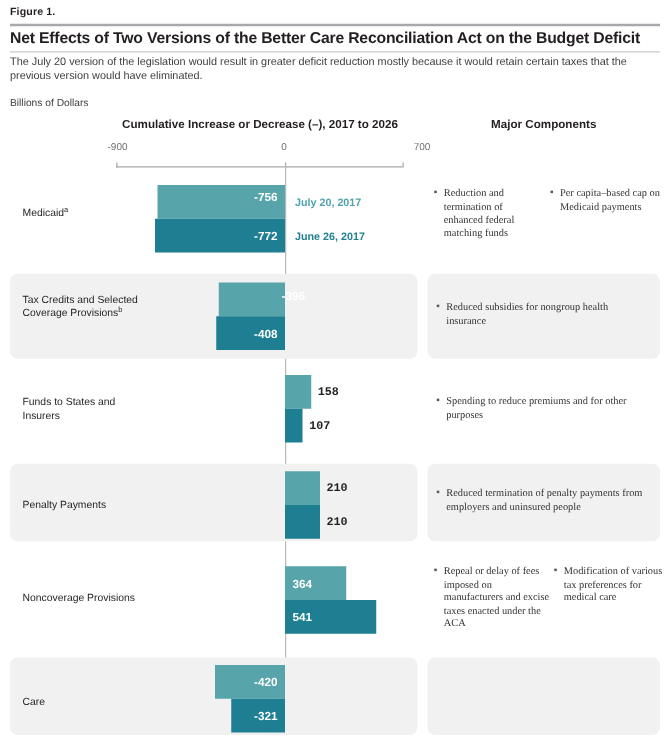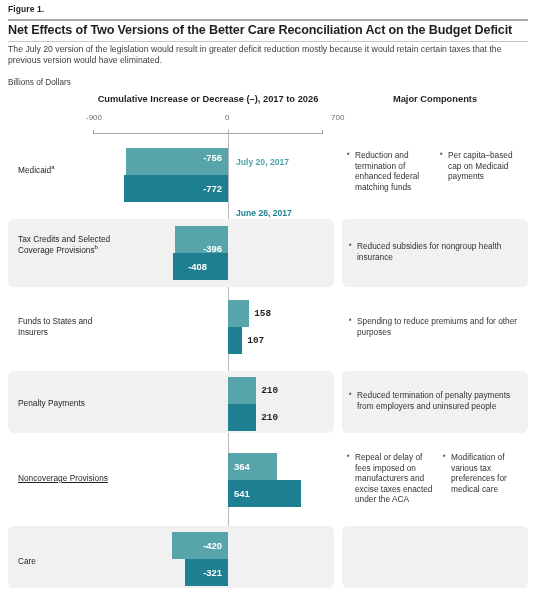--- a/index.html
+++ b/index.html
@@ -45,21 +45,21 @@
   .val.outside{color:#231f20;font-family:Liberation Mono, monospace;}
 
   
   .legend{position:absolute;font-size:8.6px;font-weight:bold;white-space:nowrap;}
   .legend.j20{color:#4ea3ab;}
   .legend.j26{color:#1d7f91;}
 
   
   .comp{position:absolute;font-size:8.3px;color:#333333;line-height:10.6px;}
   .comp .bullet{position:absolute;left:0;top:-1px;font-size:8px;color:#555;}
-  .comp .txt{display:block;padding-left:8px;}
+  .comp .txt{display:block;padding-left:8px;font-family:Liberation Serif, serif;}
 </style>
 </head>
 <body>
 
 <div class="wrap">
 
   <div class="fig-num">Figure 1.</div>
   <div class="rule-top"></div>
   <div class="fig-title">Net Effects of Two Versions of the Better Care Reconciliation Act on the Budget Deficit</div>
   <div class="rule-bot"></div>
@@ -82,38 +82,38 @@
   <div class="zero-line"></div>
 
   <div id="rows-host">
       <div class="row" style="top: 140px; height: 75px;">
         <div class="rowlabel" style="top: 25px;">Medicaid<sup>a</sup></div>
         <div class="bar j20" style="left: 126.48px; width: 101.52px; top: 8px;"></div>
         <div class="val inside" style="top: 4px; left: 126.48px; width: 95.52px; text-align: right;">-756</div>
         <div class="bar j26" style="left: 124.331px; width: 103.669px; top: 35px;"></div>
         <div class="val inside" style="top: 35px; left: 124.331px; width: 97.6686px; text-align: right;">-772</div>
         <div class="legend j20" style="left: 236px; top: 17px;">July 20, 2017</div>
-        <div class="legend j26" style="left: 236px; top: 44px; margin-top: 24px;">June 26, 2017</div>
+        <div class="legend j26" style="left: 236px; top: 44px;">June 26, 2017</div>
         <div class="comp" style="left: 347px; width: 88px; top: 10px;">
           <span class="bullet">▪</span>
           <span class="txt">Reduction and termination of enhanced federal matching funds</span>
         </div>
         <div class="comp" style="left: 440px; width: 88px; top: 10px;">
           <span class="bullet">▪</span>
           <span class="txt">Per capita–based cap on Medicaid payments</span>
         </div>
       </div>
       <div class="row" style="top: 219px; height: 68px;">
         <div class="band-left"></div>
         <div class="band-right"></div>
         <div class="rowlabel" style="top: 15px;">Tax Credits and Selected Coverage Provisions<sup>b</sup></div>
         <div class="bar j20" style="left: 174.823px; width: 53.1771px; top: 7px;"></div>
-        <div class="val inside" style="top: 16px; left: 174.823px; width: 47.1771px; text-align: right;">-396</div>
+        <div class="val inside" style="top: 4px; left: 174.823px; width: 47.1771px; text-align: right; padding-left: 22px;">-396</div>
         <div class="bar j26" style="left: 173.211px; width: 54.7886px; top: 34px;"></div>
-        <div class="val inside" style="top: 34px; left: 173.211px; width: 48.7886px; text-align: center;">-408</div>
+        <div class="val inside" style="top: 34px; left: 173.211px; width: 48.7886px; text-align: right;">-408</div>
         <div class="comp" style="left: 349px; width: 170px; top: 22px;">
           <span class="bullet">▪</span>
           <span class="txt">Reduced subsidies for nongroup health insurance</span>
         </div>
       </div>
       <div class="row" style="top: 293px; height: 74px; padding-left: 45px;">
         <div class="rowlabel" style="top: 23px;">Funds to States and Insurers</div>
         <div class="bar j20" style="left: 228px; width: 21.2171px; top: 7px;"></div>
         <div class="val outside" style="top: 7px; left: 254.217px;">158</div>
         <div class="bar j26" style="left: 228px; width: 14.3686px; top: 34px;"></div>
@@ -130,21 +130,21 @@
         <div class="bar j20" style="left: 228px; width: 28.2px; top: 6px;"></div>
         <div class="val outside" style="top: 6px; left: 261.2px;">210</div>
         <div class="bar j26" style="left: 228px; width: 28.2px; top: 33px;"></div>
         <div class="val outside" style="top: 33px; left: 261.2px;">210</div>
         <div class="comp" style="left: 349px; width: 172px; top: 19px;">
           <span class="bullet">▪</span>
           <span class="txt">Reduced termination of penalty payments from employers and uninsured people</span>
         </div>
       </div>
       <div class="row" style="top: 446px; height: 76px;">
-        <div class="rowlabel" style="top: 27px; text-decoration: underline;">Noncoverage Provisions</div>
+        <div class="rowlabel" style="top: 27px;">Noncoverage Provisions</div>
         <div class="bar j20" style="left: 228px; width: 48.88px; top: 7px;"></div>
         <div class="val inside" style="top: 7px; left: 234px;">364</div>
         <div class="bar j26" style="left: 228px; width: 72.6486px; top: 34px;"></div>
         <div class="val inside" style="top: 34px; left: 234px;">541</div>
         <div class="comp" style="left: 347px; width: 93px; top: 6px;">
           <span class="bullet">▪</span>
           <span class="txt">Repeal or delay of fees imposed on manufacturers and excise taxes enacted under the ACA</span>
         </div>
         <div class="comp" style="left: 443px; width: 88px; top: 6px;">
           <span class="bullet">▪</span>

